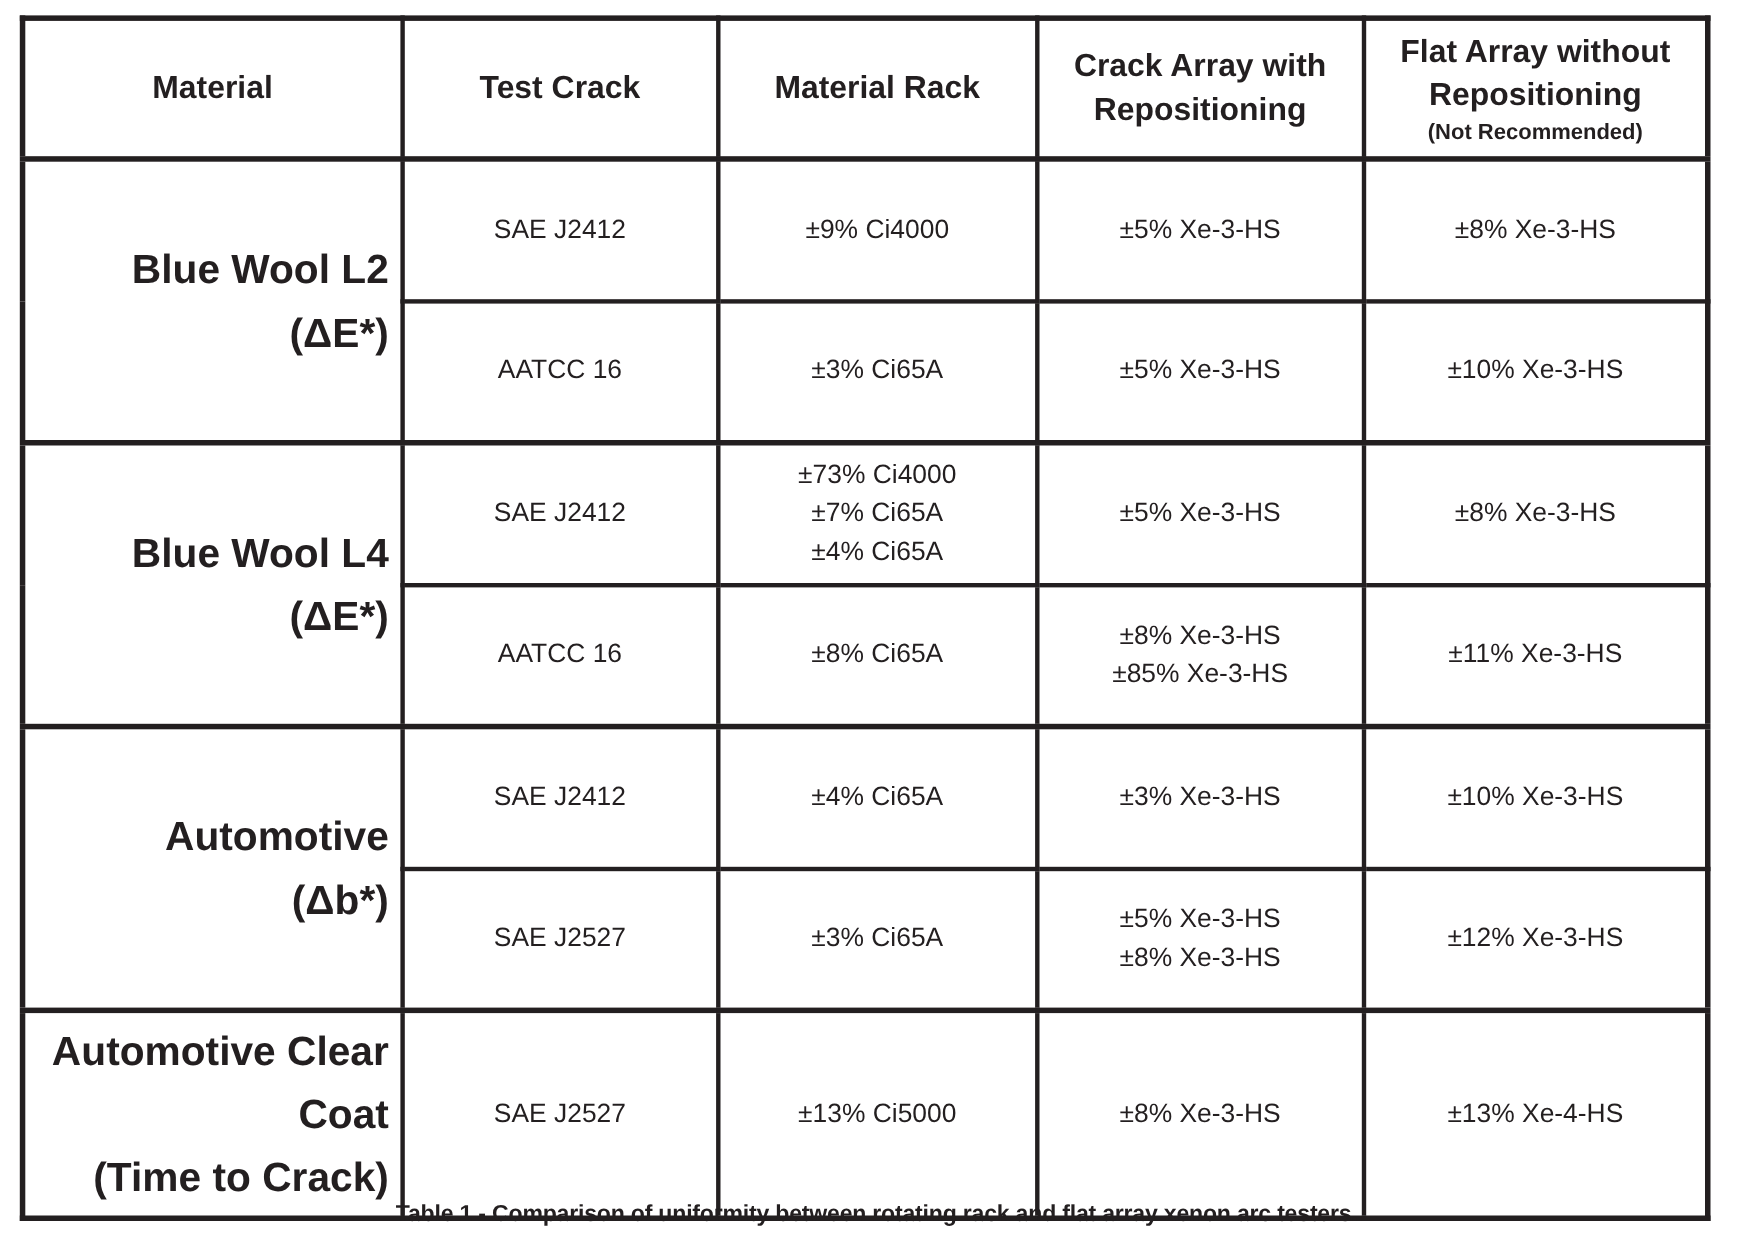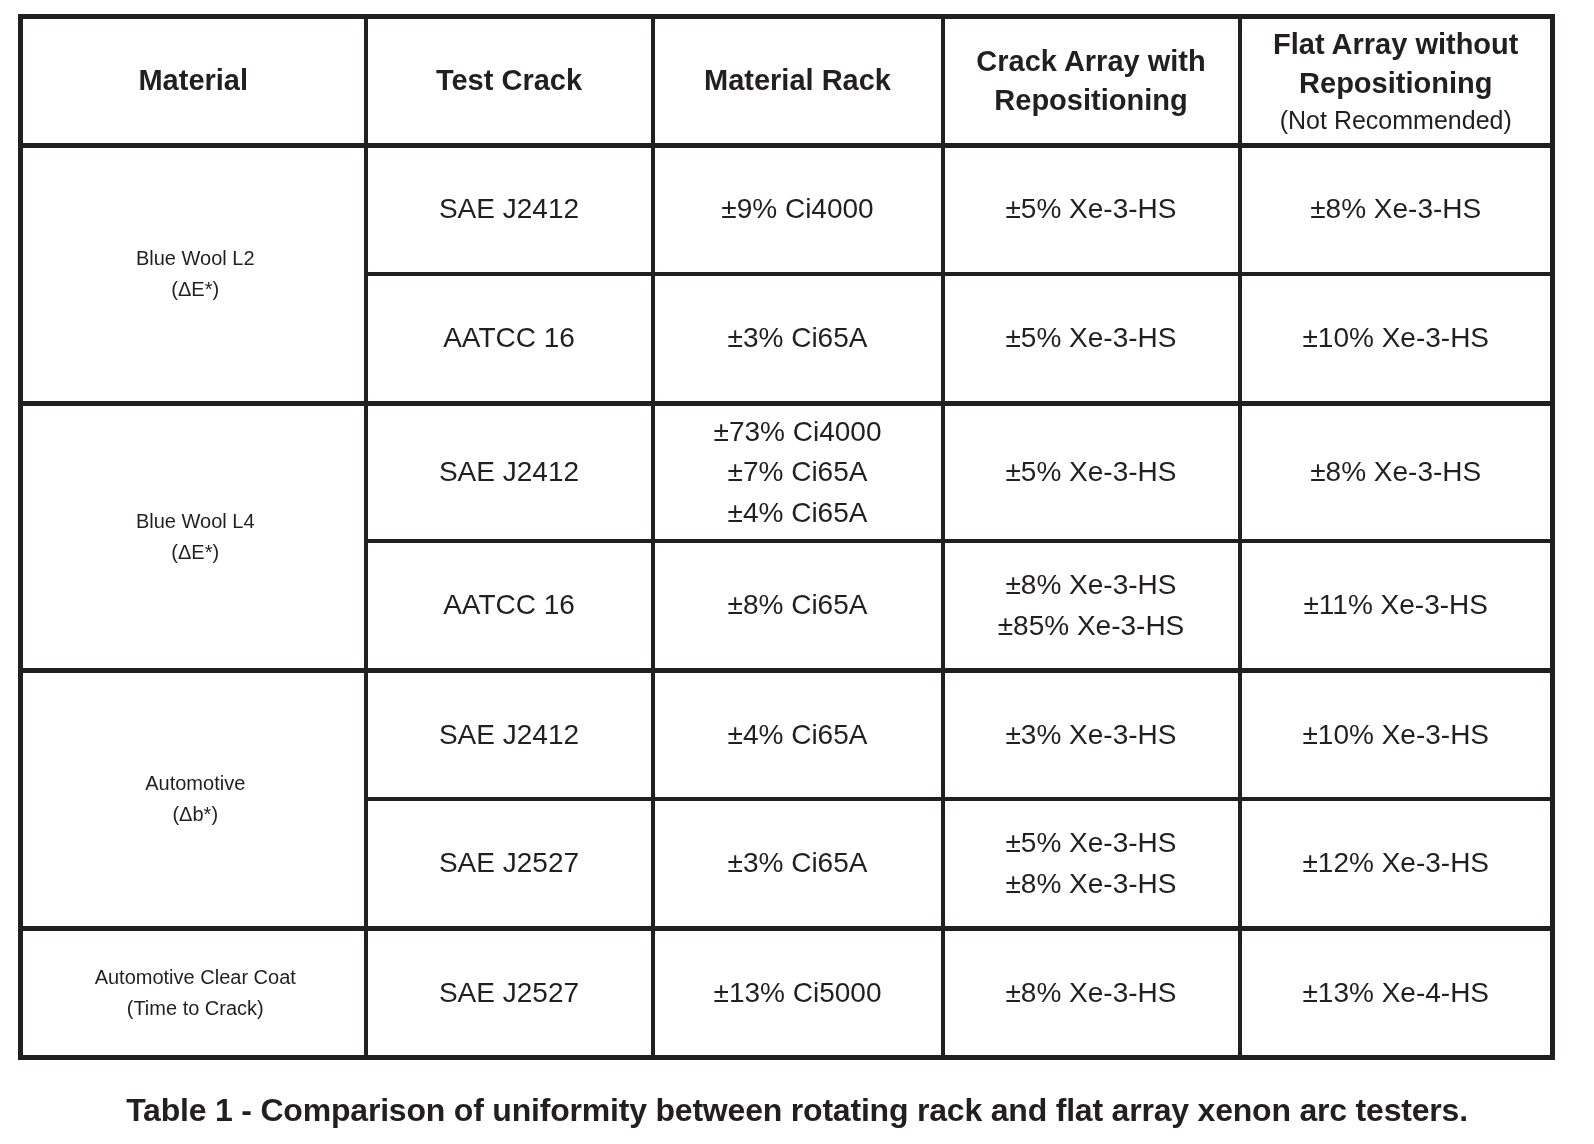--- a/index.html
+++ b/index.html
@@ -42,46 +42,46 @@
   tbody tr { height: 129px; }
   thead { border-bottom: 5px solid #231f20; }
   tbody { border-top: 5px solid #231f20; }
 
   th {
     font-size: 29px;
     font-weight: bold;
     line-height: 1.35;
   }
   th .hdr-note {
-    font-size: 25px;
-    font-weight: normal;
+    font-size: 20px;
+    font-weight: bold;
     line-height: 1.25;
     margin-top: 2px;
   }
   th.h-flatwith, th.h-flatwo { padding-left: 26px; padding-right: 26px; }
 
   td.material {
-    text-align: center;
+    text-align: right;
     padding-left: 14px;
-    font-size: 20px;
-    font-weight: normal;
+    font-size: 37px;
+    font-weight: bold;
     line-height: 1.55;
   }
   td.value, td.method {
-    font-size: 28px;
+    font-size: 24px;
     font-weight: normal;
     line-height: 1.45;
   }
   .caption {
     position: absolute;
     top: 1092px;
     left: 0;
     width: 1594px;
     text-align: center;
-    font-size: 32px;
+    font-size: 21px;
     font-weight: bold;
     letter-spacing: -0.2px;
   }
 </style>
 </head>
 <body>
 
 <div class="page">
 
   <table class="uniformity">

